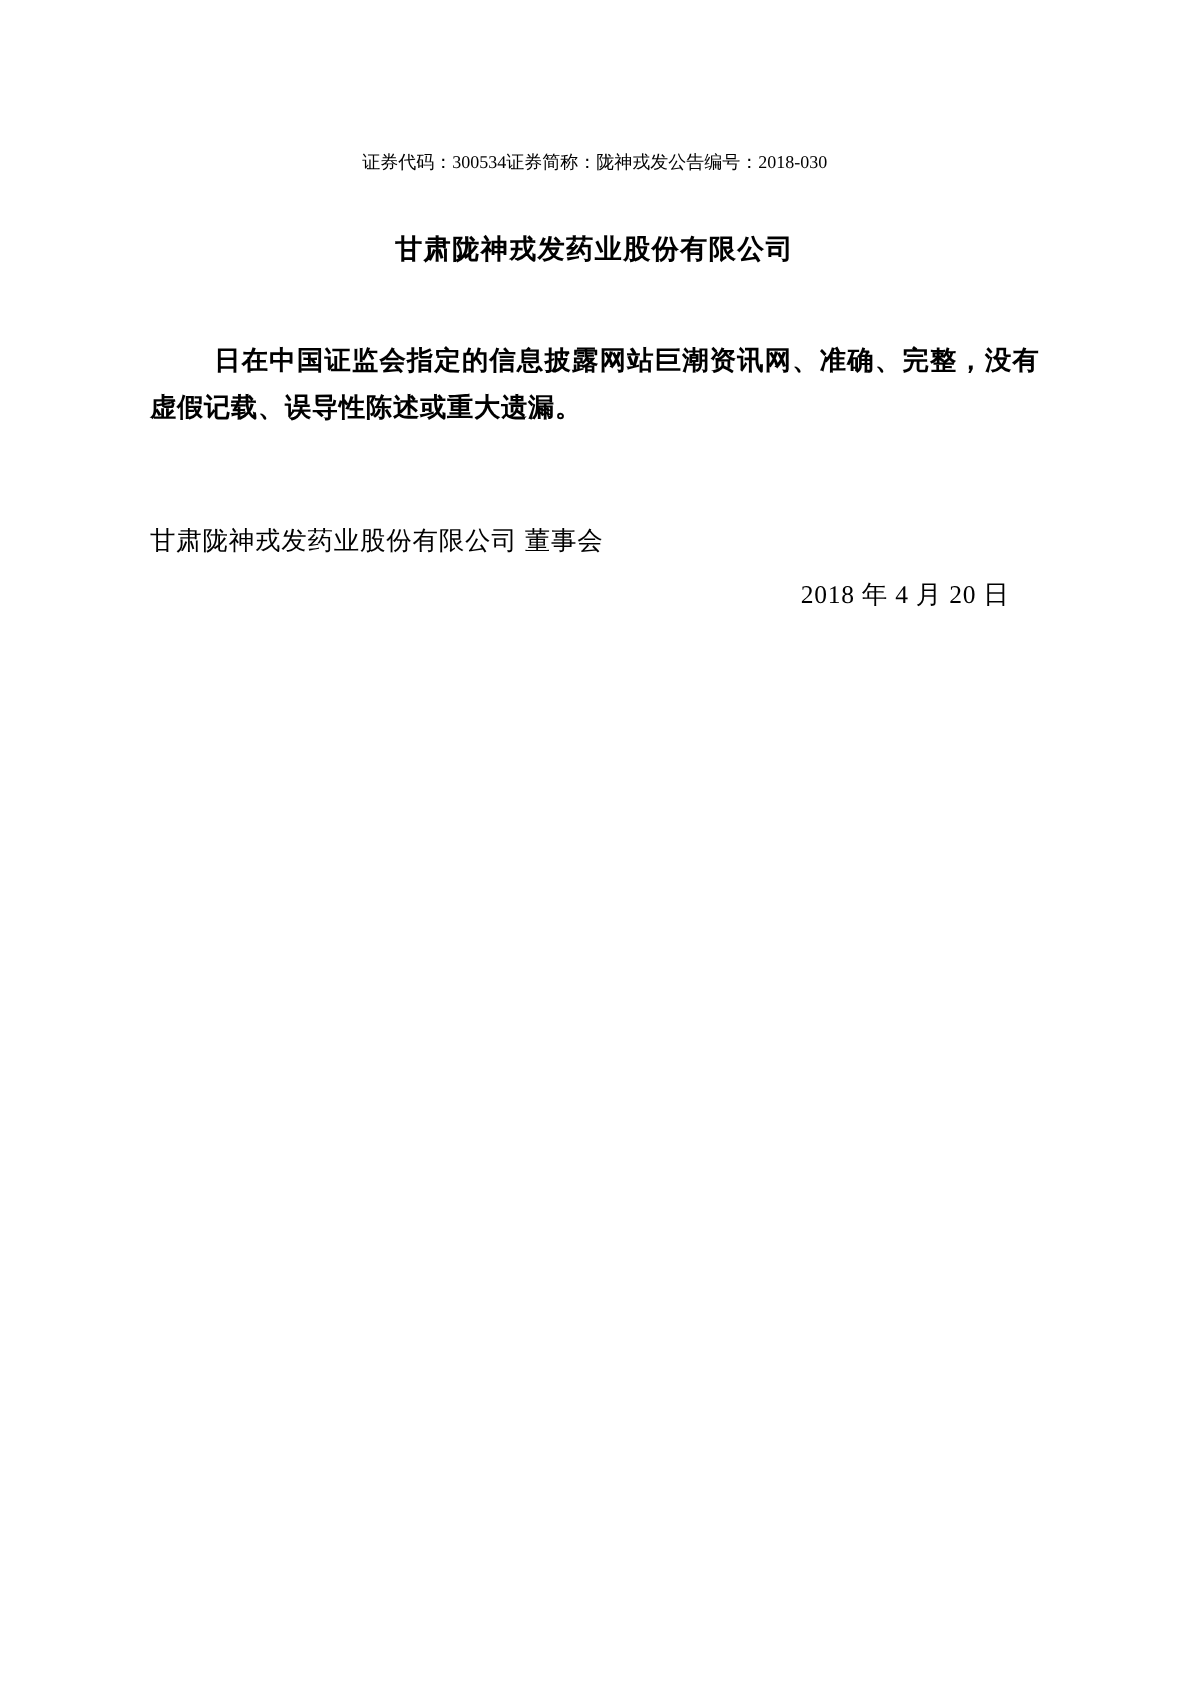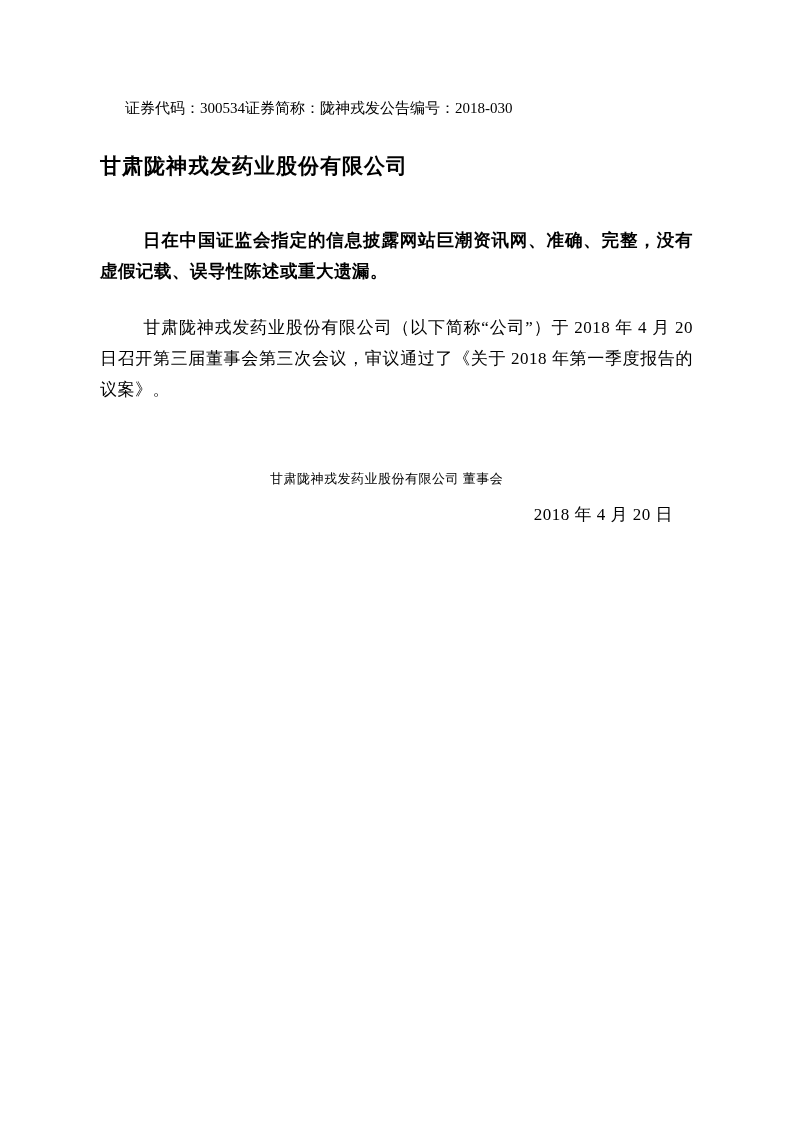--- a/index.html
+++ b/index.html
@@ -14,33 +14,33 @@
     margin: 0;
     background: #ffffff;
     color: #000000;
     box-sizing: border-box;
     padding: 99px 100px 0 100px;
     overflow: hidden;
     font-family: "Liberation Serif", "DejaVu Serif", serif;
   }
   .doc-header {
     display: flex;
-    justify-content: flex-start;
+    justify-content: center;
     align-items: baseline;
     padding: 0 25px;
-    font-size: 15px;
+    font-size: 12px;
     line-height: 18px;
     white-space: nowrap;
   }
   .title {
     margin: 37px 0 0 0;
-    text-align: left;
+    text-align: center;
     font-family: "Liberation Sans", "DejaVu Sans", sans-serif;
     font-weight: bold;
-    font-size: 21px;
+    font-size: 18px;
     line-height: 24px;
     letter-spacing: 1px;
   }
   .subtitle {
     margin: 20px 0 0 0;
     text-align: center;
     font-family: "Liberation Sans", "DejaVu Sans", sans-serif;
     font-weight: bold;
     font-size: 21px;
     line-height: 25px;
@@ -61,23 +61,23 @@
     line-height: 31px;
     text-indent: 2.55em;
     text-align: justify;
     letter-spacing: 0.5px;
   }
   .para-first {
     margin-top: 25px;
   }
   .signature {
     margin-top: 63px;
-    text-align: center;
+    text-align: left;
     padding-right: 20px;
-    font-size: 13px;
+    font-size: 17px;
     line-height: 22px;
     letter-spacing: 0.5px;
   }
   .sig-date {
     margin-top: 14px;
     text-align: right;
     padding-right: 20px;
     font-size: 17px;
     line-height: 22px;
     letter-spacing: 0.5px;
@@ -92,21 +92,20 @@
     <span>证券代码：300534</span>
     <span>证券简称：陇神戎发</span>
     <span>公告编号：2018-030</span>
   </div>
 
   <h1 class="title">甘肃陇神戎发药业股份有限公司</h1>
 
 
   <p class="statement">日在中国证监会指定的信息披露网站巨潮资讯网、准确、完整，没有虚假记载、误导性陈述或重大遗漏。</p>
 
-  <p class="para para-first">甘肃陇神戎发药业股份有限公司（以下简称“公司”）于 2018 年 4 月 20 日召开第三届董事会第三次会议，审议通过了《关于 2018 年第一季度报告的议案》。</p>
 
 
 
   <div class="signature">甘肃陇神戎发药业股份有限公司 董事会</div>
 
   <div class="sig-date">2018 年 4 月 20 日</div>
 
 </div>
 
 </body></html>

